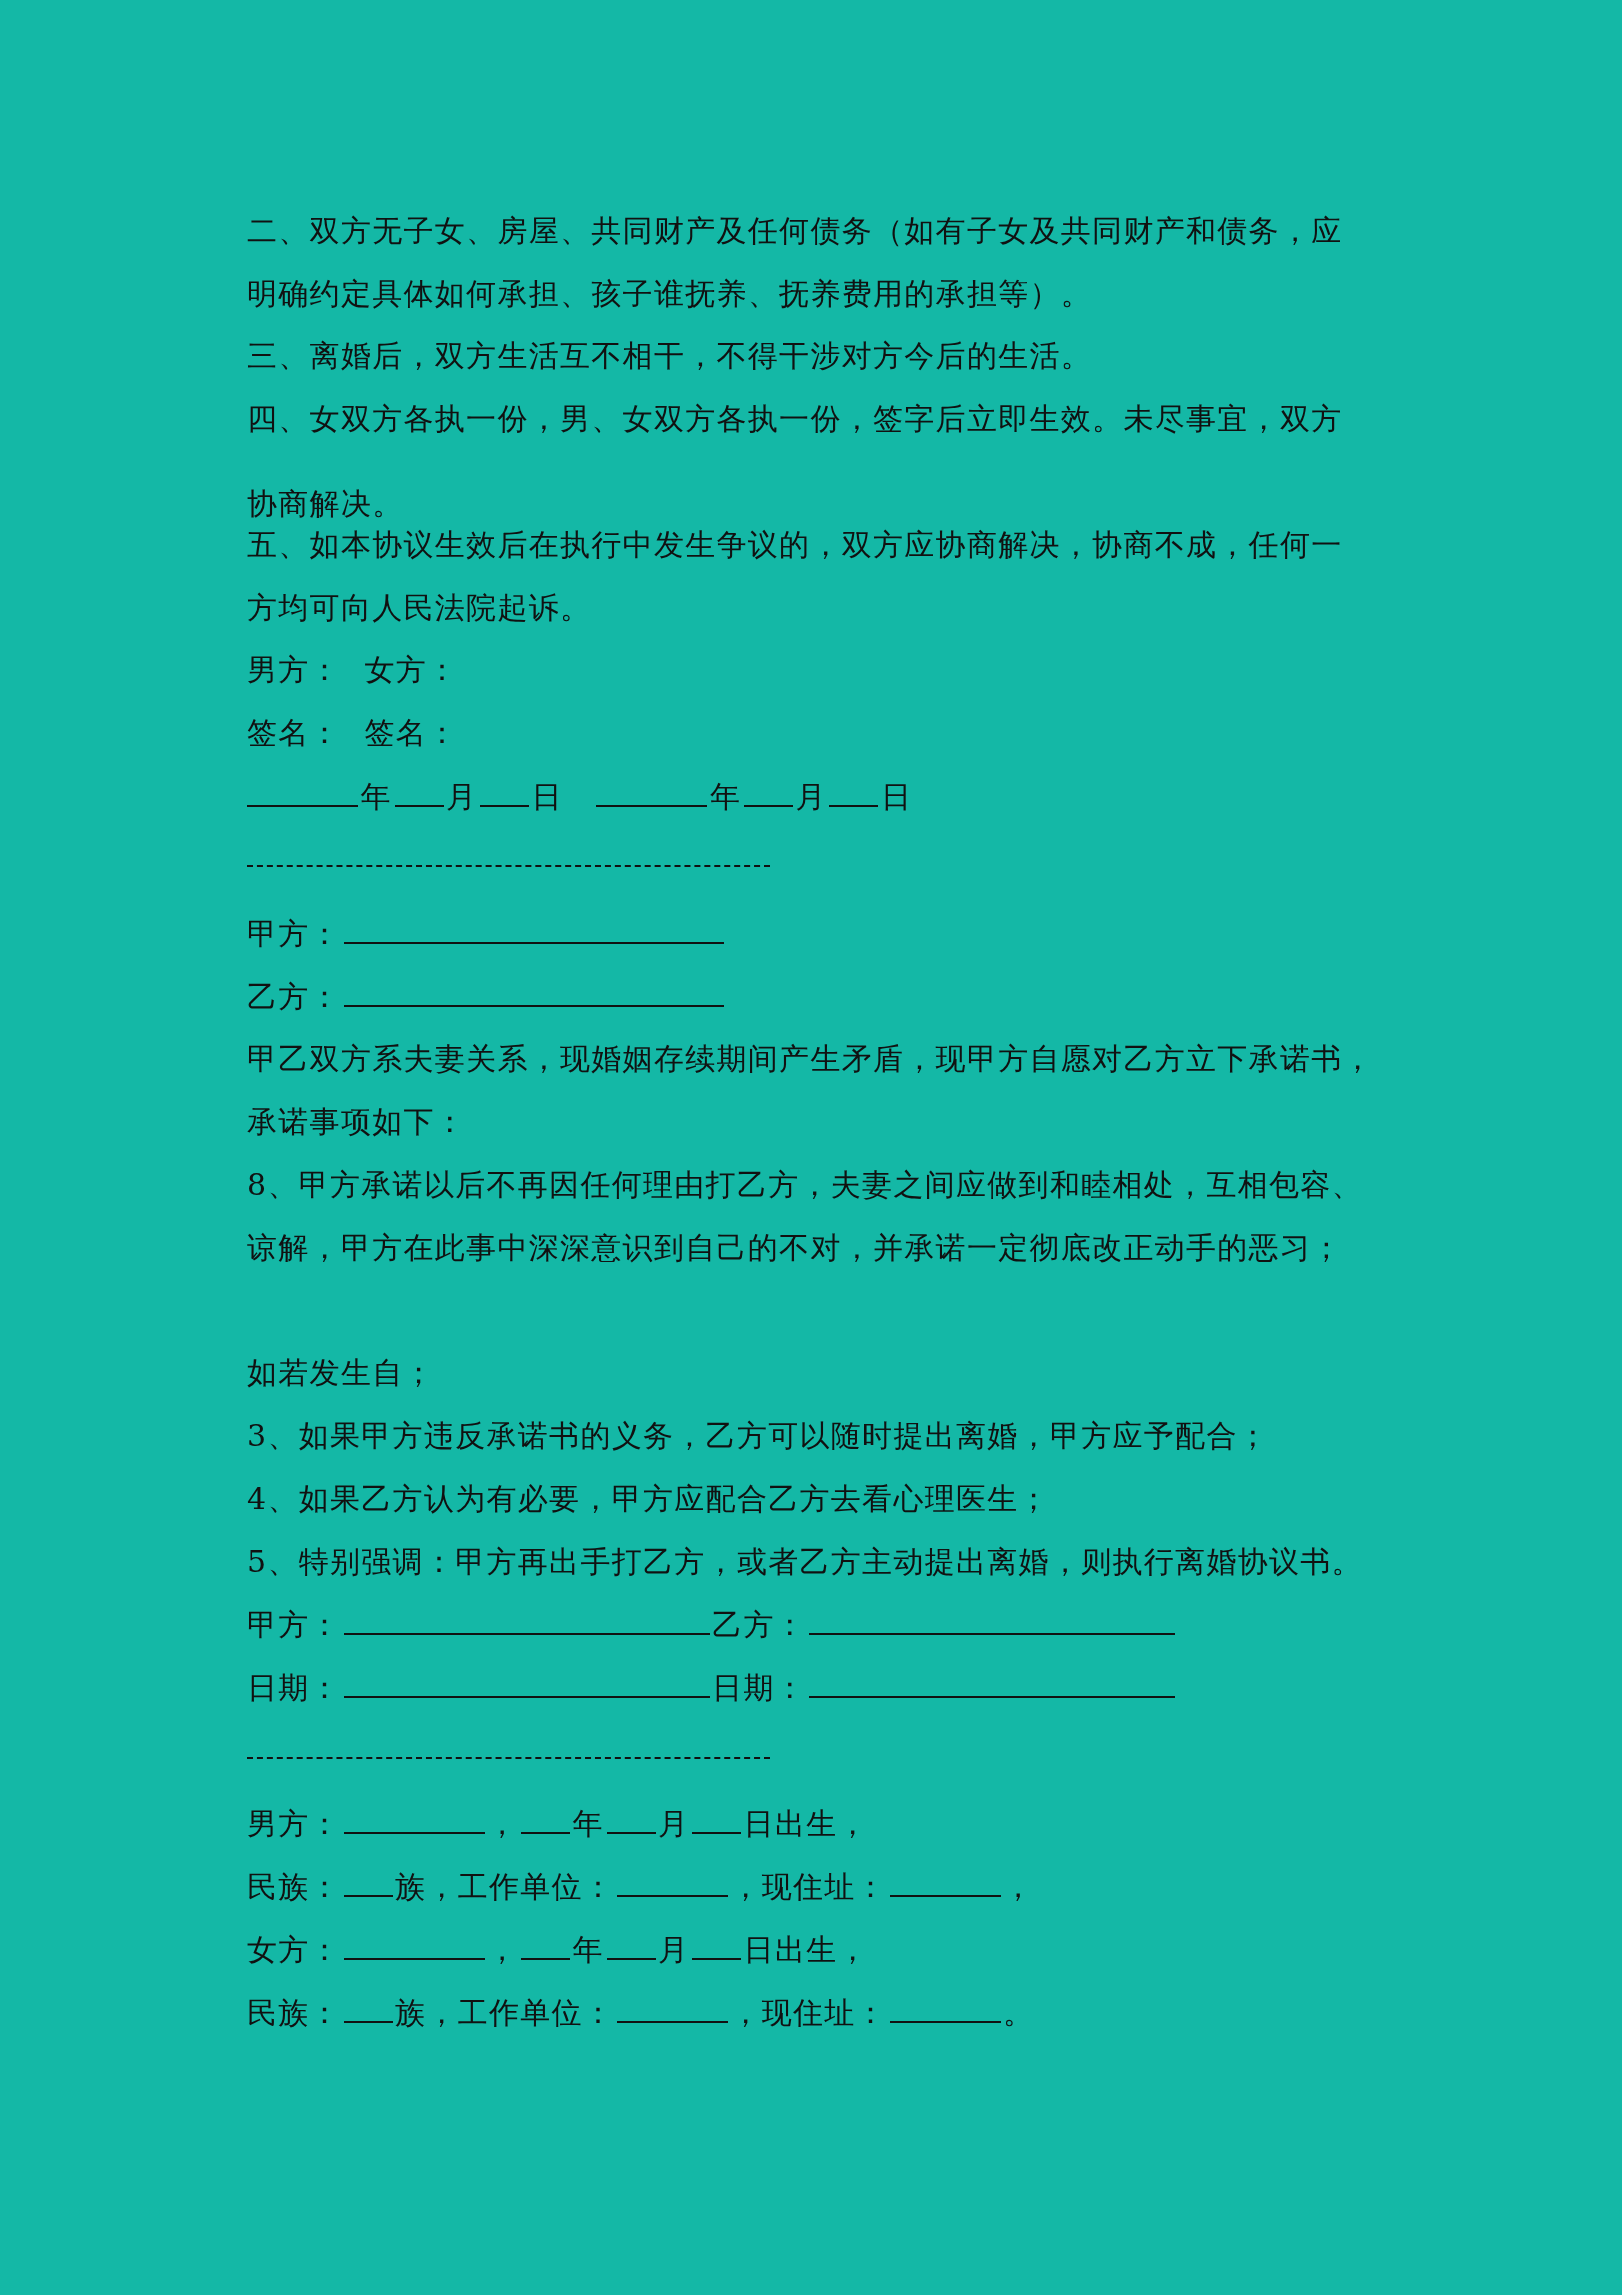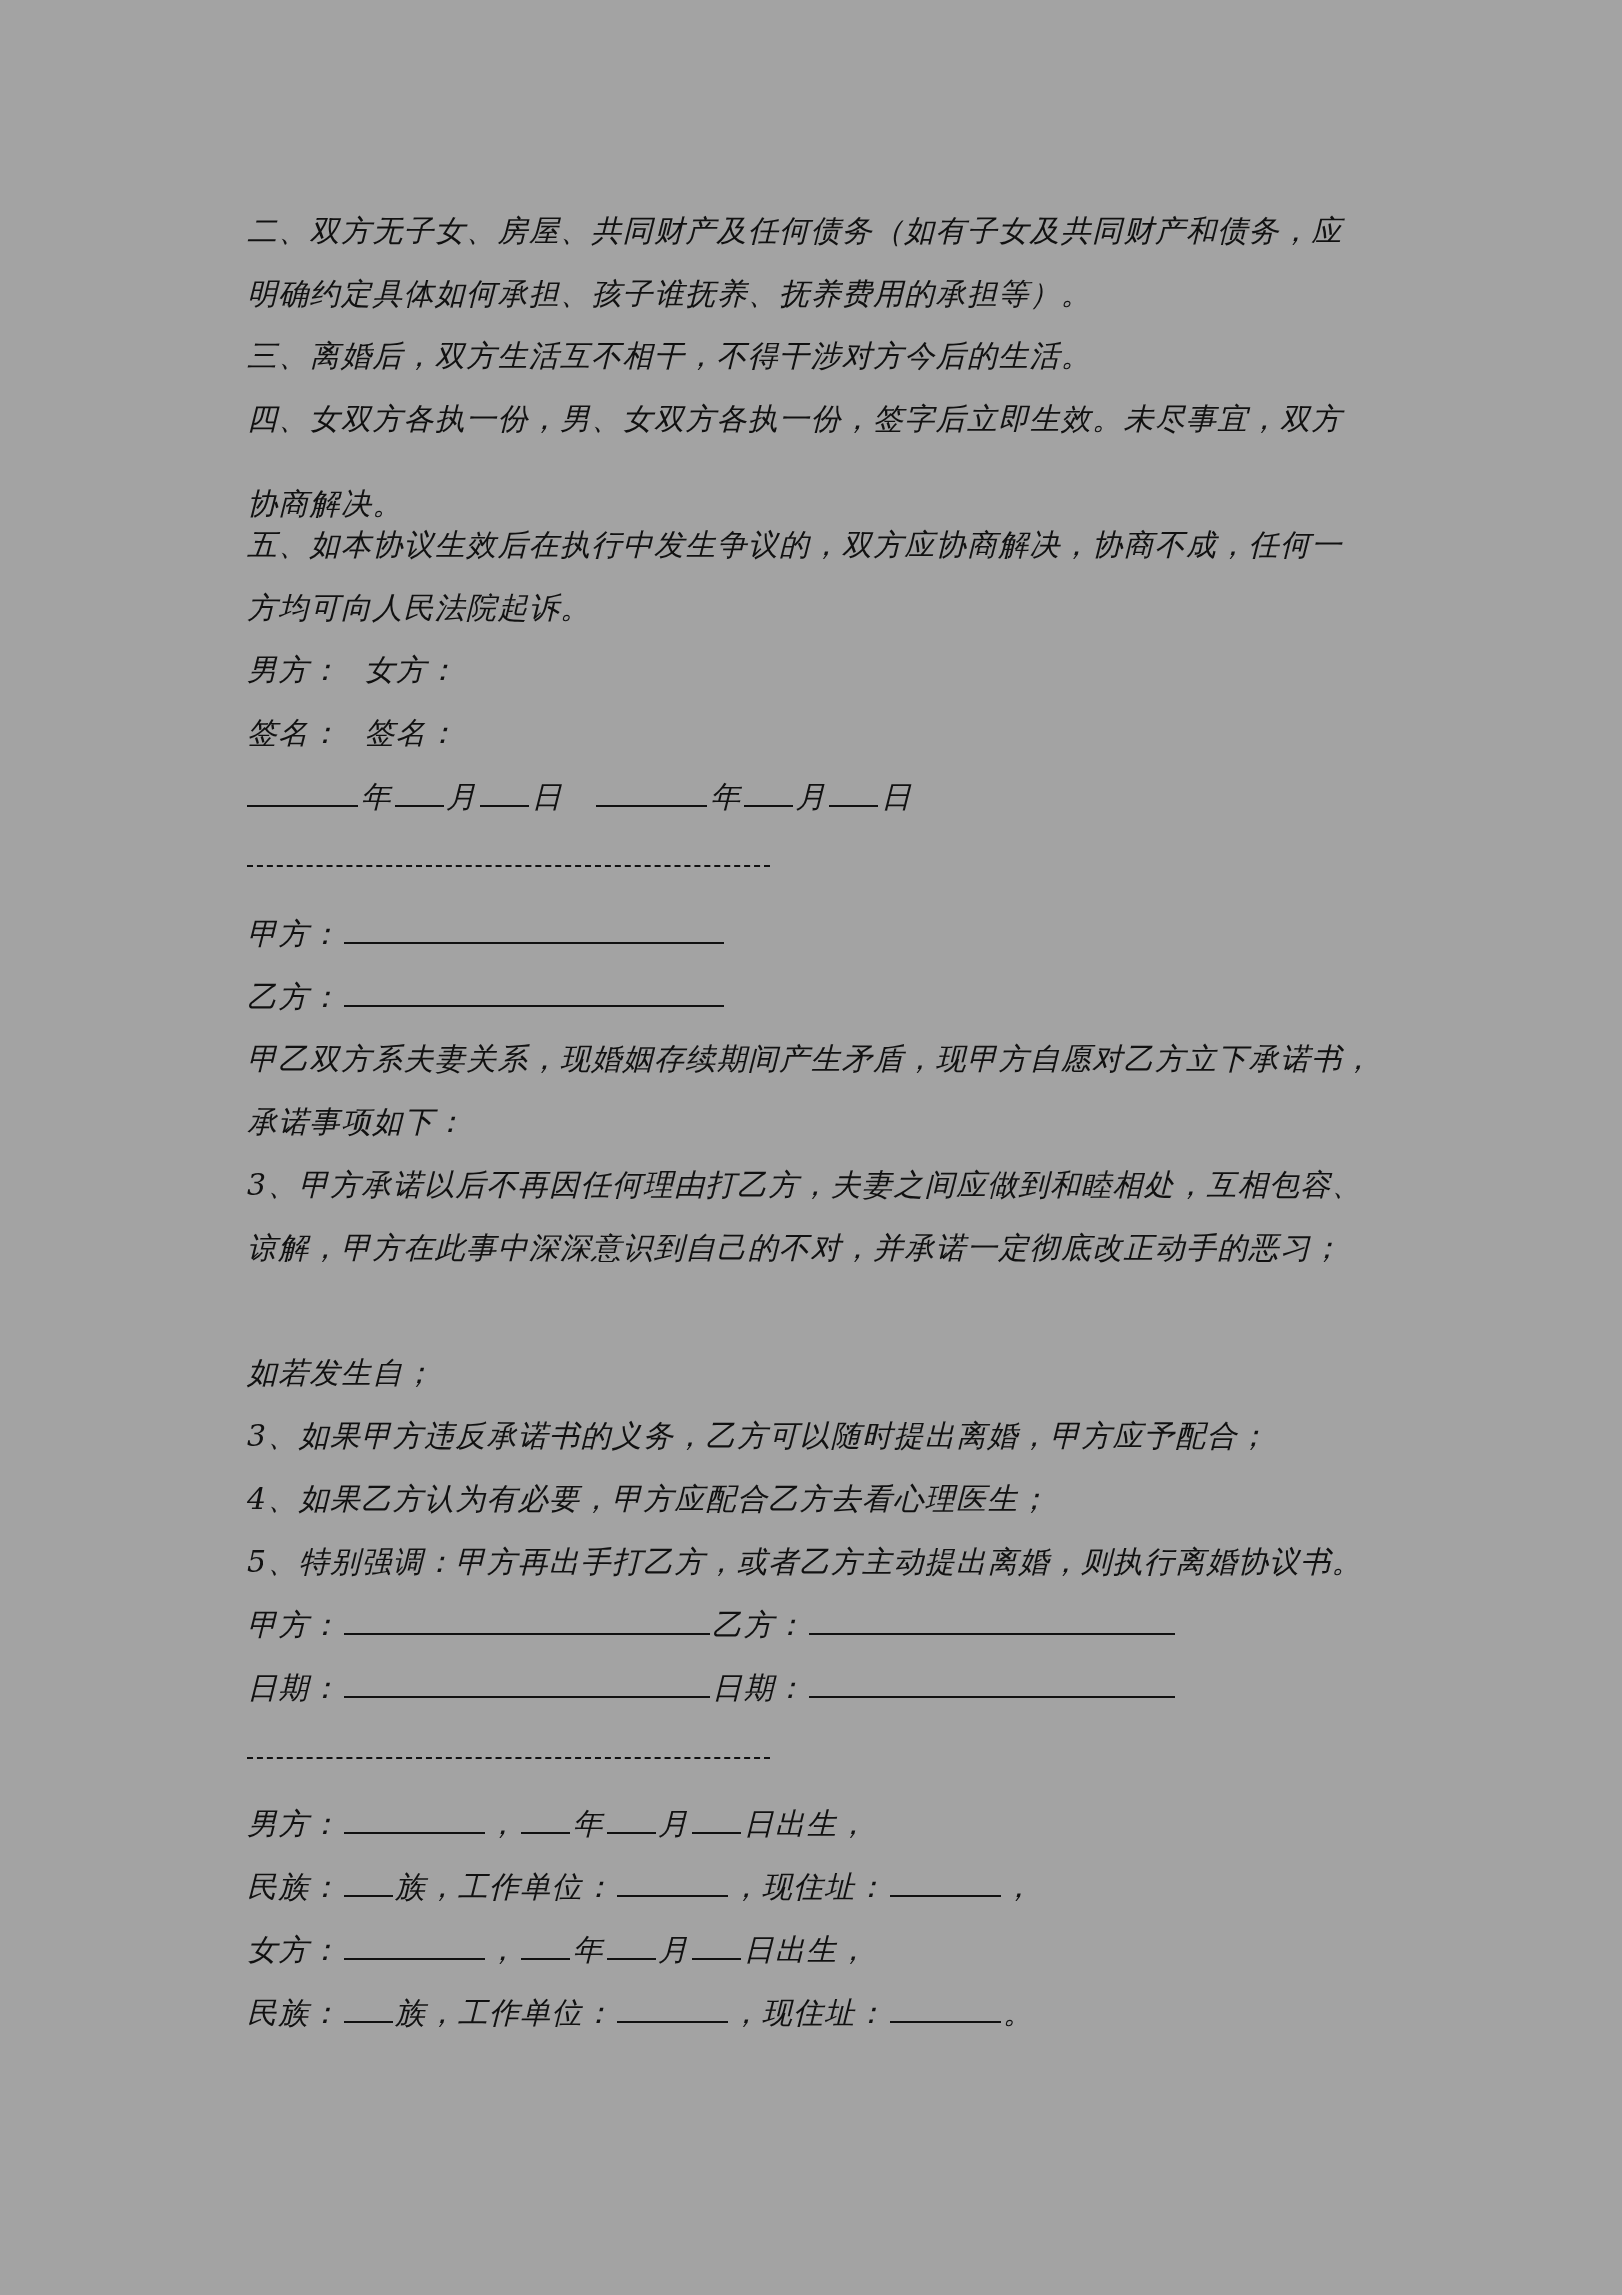--- a/index.html
+++ b/index.html
@@ -1,18 +1,18 @@
 <!DOCTYPE html>
 <html style="font-size:10.5px"><head>
 <meta charset="utf-8">
 <style>
   html, body { margin: 0; padding: 0; background: #ffffff; }
   body { width: 1623px; height: 2295px; position: relative; overflow: hidden;
          font-family: "DejaVu Serif", "Liberation Serif", serif; color: #111111; }
-  .page { position: absolute; left: 0; top: 0; width: 1623px; height: 2295px; background: #a3a3a3; font-style: italic; }
+  .page { position: absolute; left: 0; top: 0; width: 1623px; height: 2295px; background: #14b8a6; }
   .line { position: absolute; left: 247px; font-size: 30px; line-height: 39px; white-space: nowrap;
           letter-spacing: 1.3px; }
   .blank { display: inline-block; border-bottom: 2px solid #111; height: 29px; vertical-align: baseline; margin: 0 2.6px; }
   .w-long { width: 380px; }
   .w-sig { width: 366px; }
   .w-name { width: 141px; }
   .w-yr { width: 111px; }
   .w-short { width: 49px; }
   .w-mid { width: 111px; }
   .rule { position: absolute; left: 247px; width: 523px; height: 0; border-top: 2.6px dashed #111; }
@@ -46,21 +46,21 @@
   <div class="rule" style="top:865px"></div>
 
   <div class="line" style="top:913px">
     <span>甲方：</span><span class="blank w-long"></span>
   </div>
   <div class="line" style="top:976px">
     <span>乙方：</span><span class="blank w-long"></span>
   </div>
   <div class="line" style="top:1039px">甲乙双方系夫妻关系，现婚姻存续期间产生矛盾，现甲方自愿对乙方立下承诺书，</div>
   <div class="line" style="top:1102px">承诺事项如下：</div>
-  <div class="line" style="top:1165px">3、甲方承诺以后不再因任何理由打乙方，夫妻之间应做到和睦相处，互相包容、</div>
+  <div class="line" style="top:1165px">8、甲方承诺以后不再因任何理由打乙方，夫妻之间应做到和睦相处，互相包容、</div>
   <div class="line" style="top:1228px">谅解，甲方在此事中深深意识到自己的不对，并承诺一定彻底改正动手的恶习；</div>
   <div class="line" style="top:1353px">如若发生自；</div>
   <div class="line" style="top:1416px">3、如果甲方违反承诺书的义务，乙方可以随时提出离婚，甲方应予配合；</div>
   <div class="line" style="top:1479px">4、如果乙方认为有必要，甲方应配合乙方去看心理医生；</div>
   <div class="line" style="top:1542px">5、特别强调：甲方再出手打乙方，或者乙方主动提出离婚，则执行离婚协议书。</div>
 
   <div class="line" style="top:1604px">
     <span>甲方：</span><span class="blank w-sig"></span><span>乙方：</span><span class="blank w-sig"></span>
   </div>
   <div class="line" style="top:1667px">

